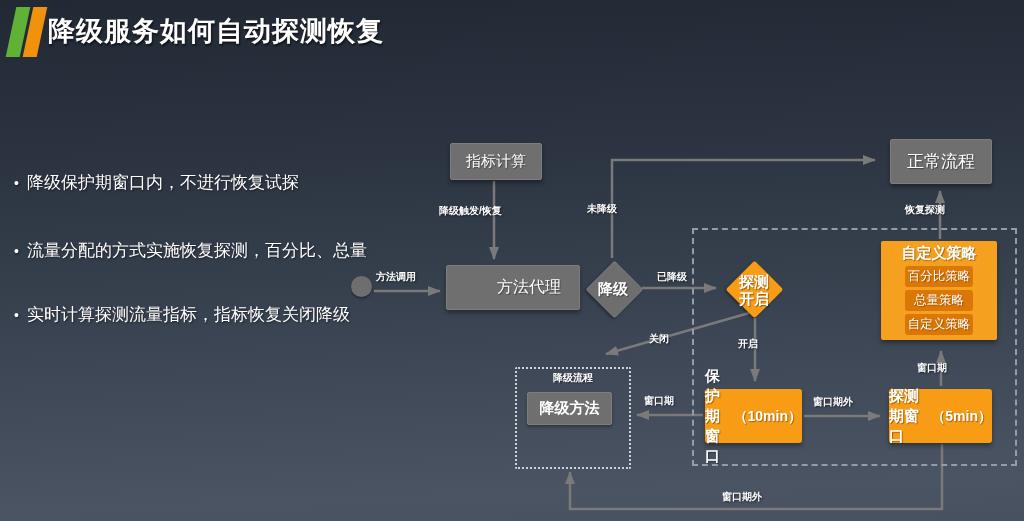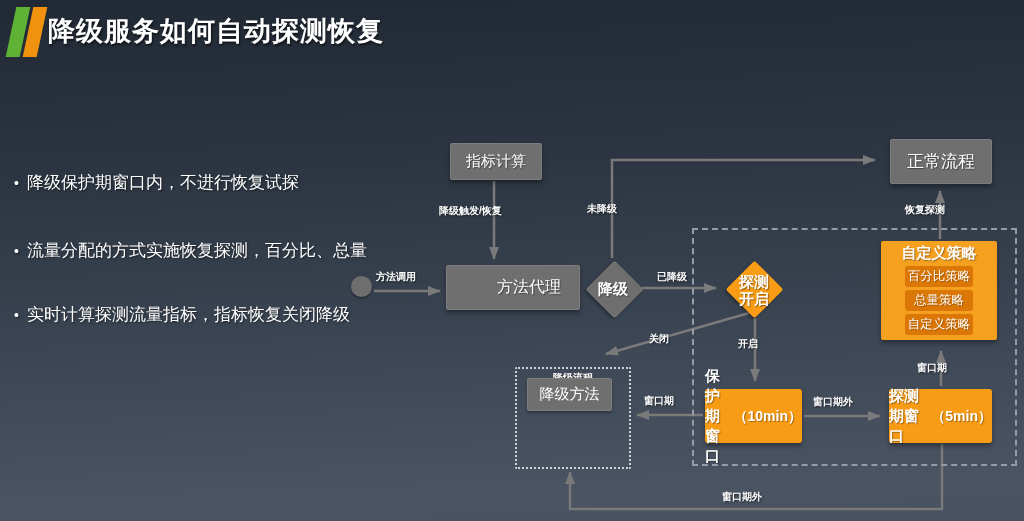--- a/index.html
+++ b/index.html
@@ -169,21 +169,21 @@
     <div class="l2">（10min）</div>
   </div>
 
   <div class="abs obox" style="left:889px;top:389px;width:103px;height:54px;">
     <div class="l1">探测期窗口</div>
     <div class="l2">（5min）</div>
   </div>
 
   <div class="abs flowdash">
     <div class="ftitle">降级流程</div>
-    <div class="fitem" style="top:9px;">降级方法</div>
+    <div class="fitem" style="top:23px;font-weight:bold;">降级方法</div>
   </div>
 
   <div class="elabel" style="left:376px;top:270px;width:66px;">方法调用</div>
   <div class="elabel" style="left:439px;top:204px;width:110px;">降级触发/恢复</div>
   <div class="elabel" style="left:587px;top:202px;width:52px;">未降级</div>
   <div class="elabel" style="left:657px;top:270px;width:52px;">已降级</div>
   <div class="elabel" style="left:905px;top:203px;width:68px;">恢复探测</div>
   <div class="elabel" style="left:649px;top:332px;width:38px;">关闭</div>
   <div class="elabel" style="left:738px;top:337px;width:38px;">开启</div>
   <div class="elabel" style="left:644px;top:394px;width:48px;">窗口期</div>

